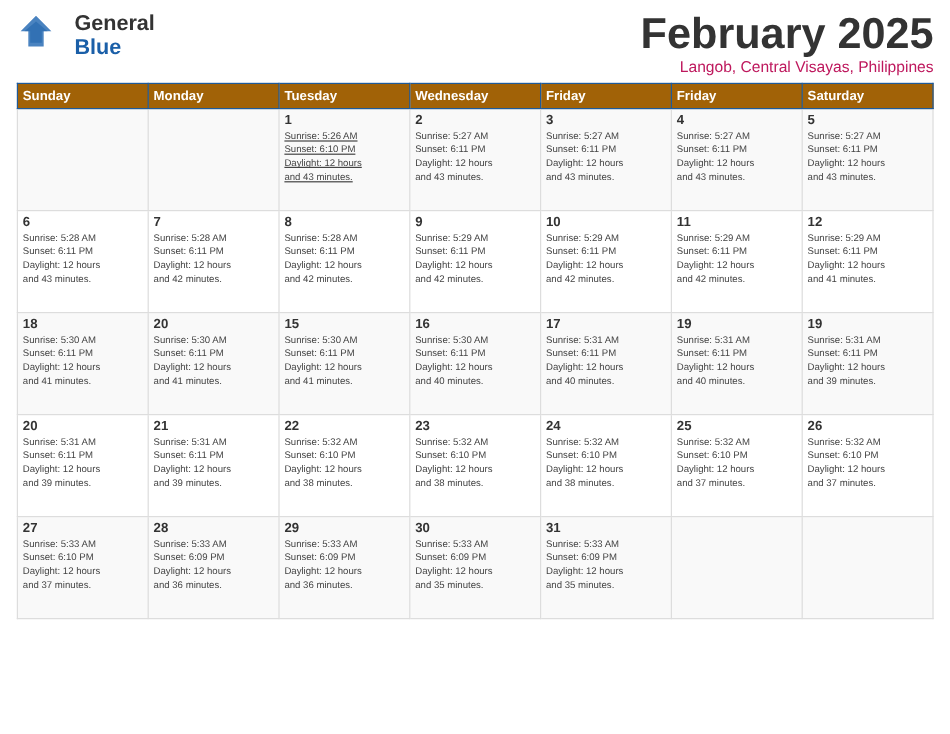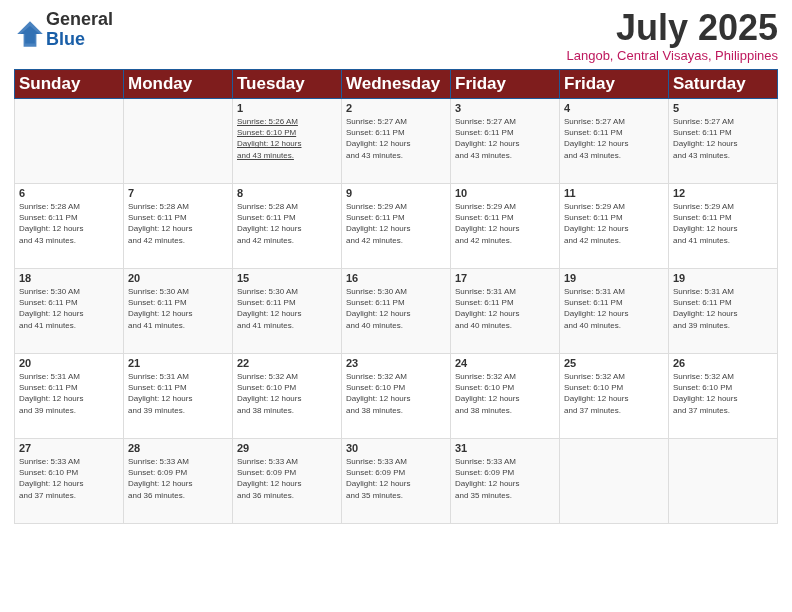--- a/index.html
+++ b/index.html
@@ -17,22 +17,22 @@
       background: #fff;
     }
     .header {
       display: flex;
       align-items: flex-start;
       justify-content: space-between;
       margin-bottom: 6px;
     }
     .logo {
       display: flex;
-      align-items: flex-end;
-      gap: 0;
+      align-items: flex-start;
+      gap: 16px;
     }
     .logo-text {
       display: flex;
       flex-direction: column;
       line-height: 1.1;
     }
     .logo-general {
       font-size: 18px;
       font-weight: bold;
       color: #333;
@@ -59,23 +59,23 @@
       font-size: 13px;
       color: #be185d;
       margin-top: 2px;
     }
     .calendar {
       width: 100%;
       border-collapse: collapse;
       border: 1px solid #ccc;
     }
     .calendar th {
-      background: #7f1d1d;
+      background: #a16207;
       color: #fff;
-      font-size: 17px;
+      font-size: 11px;
       font-weight: bold;
       padding: 4px 4px;
       text-align: left;
       border: 1px solid #1e5a9a;
     }
     .calendar td {
       width: calc(100% / 7);
       vertical-align: top;
       border: 1px solid #ddd;
       padding: 3px 4px;
@@ -115,21 +115,21 @@
       <svg class="logo-icon" viewBox="0 0 40 40" xmlns="http://www.w3.org/2000/svg">
         <polygon points="20,4 36,20 28,20 28,36 12,36 12,20 4,20" fill="#2a6db5" opacity="0.85"></polygon>
         <polygon points="20,10 32,20 26,20 26,32 14,32 14,20 8,20" fill="#1a5fa8" opacity="0.5"></polygon>
       </svg>
       <div class="logo-text">
         <span class="logo-general">General</span>
         <span class="logo-blue">Blue</span>
       </div>
     </div>
     <div class="title-area">
-      <div class="month-title">July 2025</div>
+      <div class="month-title">February 2025</div>
       <div class="location">Langob, Central Visayas, Philippines</div>
     </div>
   </div>
 
   <table class="calendar">
     <thead>
       <tr>
       <th>Sunday</th>
           <th>Monday</th>
           <th>Tuesday</th>

